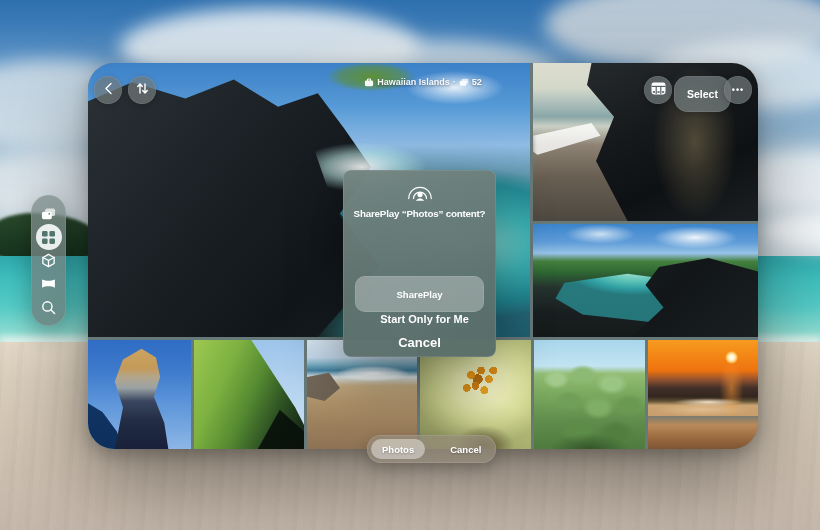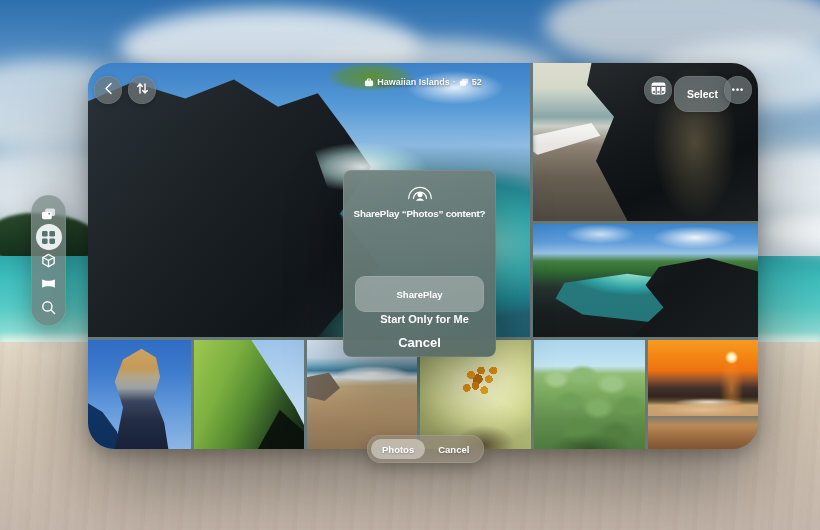--- a/index.html
+++ b/index.html
@@ -155,21 +155,21 @@
     letter-spacing:-0.1px; color:rgba(255,255,255,0.92); }
   .dlg-primary { position:absolute; left:12px; top:106px; width:129px; height:36px; border-radius:10px;
     background:rgba(255,255,255,0.3); box-shadow:inset 0 0 0 0.5px rgba(255,255,255,0.2);
     display:flex; align-items:center; justify-content:center; font-size:9.5px; font-weight:600; }
   .dlg-secondary { position:absolute; left:5px; top:143px; width:100%; font-size:11px; font-weight:600; }
   .dlg-cancel { position:absolute; left:0; top:165px; width:100%; font-size:13px; font-weight:600; }
 
   
   .bottom-tabs { position:absolute; left:367px; top:435px; height:28px; border-radius:14px; padding:4px;
     background:rgba(150,140,124,0.72); box-shadow:0 6px 16px rgba(0,0,0,0.22), inset 0 0 0 0.5px rgba(255,255,255,0.2);
-    display:flex; align-items:center; gap:2px; }
+    display:flex; align-items:center; gap:14px; }
   .seg { height:20px; border-radius:10px; padding:0 11px; display:flex; align-items:center;
     color:#fff; font-size:9.5px; font-weight:600; text-shadow:0 1px 2px rgba(0,0,0,0.25); }
   .seg.selected { background:rgba(255,255,255,0.42); }
 
   svg .st { fill:none; stroke:#fff; stroke-width:1.4; stroke-linecap:round; stroke-linejoin:round; }
   svg .fl { fill:#fff; }
   .side-item.selected svg .fl { fill:#54746e; }
 </style>
 </head>
 <body>

